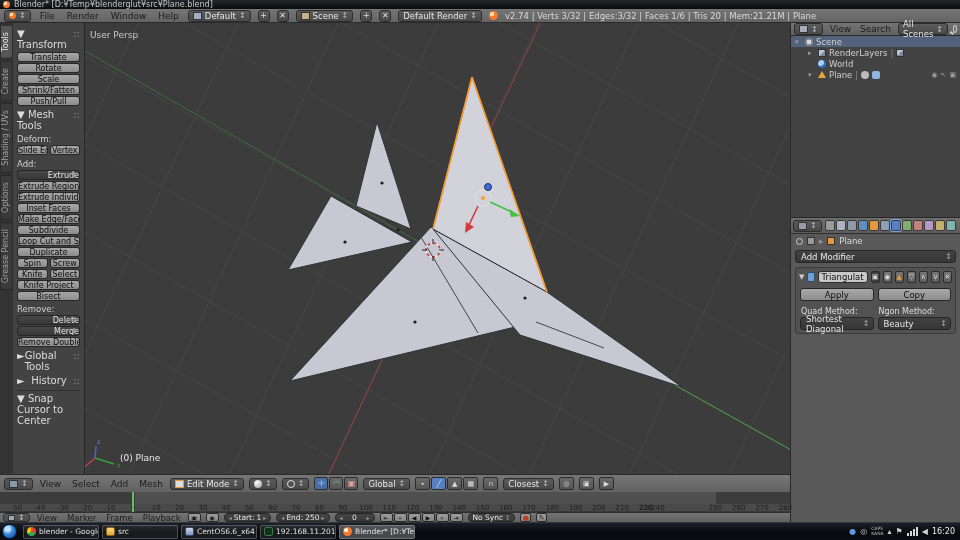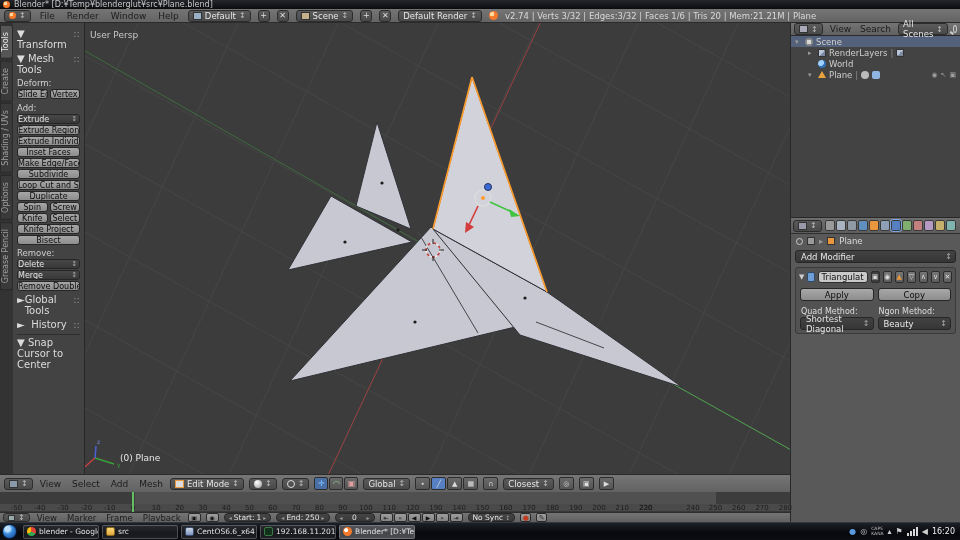--- a/index.html
+++ b/index.html
@@ -32,21 +32,21 @@
   
   #toolshelf{position:absolute;left:0;top:23px;width:85px;height:451px;background:#434343;border-right:1px solid #282828;display:flex;}
   #tstabs{width:13px;background:#333;display:flex;flex-direction:column;padding-top:2px;gap:2px;}
   .tstab{writing-mode:vertical-rl;transform:rotate(180deg);color:#9f9f9f;font-size:8px;background:#3a3a3a;border:1px solid #2a2a2a;border-radius:3px 0 0 3px;padding:6px 0;text-align:center;}
   .tstab.active{background:#565656;color:#e8e8e8;}
   #tsbody{flex:1;padding:2px 3px;overflow:hidden;}
   .tsheader{color:#dcdcdc;font-size:10px;margin:3px 1px 2px;display:flex;justify-content:space-between;}
   .tsheader .dots{color:#8a8a8a;}
   .tslabel{color:#cfcfcf;font-size:8.5px;margin:3px 1px 1px;}
   .lbtn{height:10px;line-height:9px;margin:0 1px 1px;background:linear-gradient(#a6a6a6,#8d8d8d);border:1px solid #272727;border-radius:3px;color:#0d0d0d;font-size:8px;text-align:center;overflow:hidden;white-space:nowrap;}
-  .dbtn{height:10px;line-height:9px;margin:0 1px 1px;background:linear-gradient(#474747,#383838);border:1px solid #262626;border-radius:3px;color:#e3e3e3;font-size:8px;text-align:left;position:relative;overflow:hidden;}
+  .dbtn{height:10px;line-height:9px;margin:0 1px 1px;background:linear-gradient(#474747,#383838);border:1px solid #262626;border-radius:3px;color:#e3e3e3;font-size:8px;text-align:right;position:relative;overflow:hidden;}
   .dbtn::after{content:"↕";position:absolute;right:2px;top:0;color:#aaa;font-size:7px;}
   .pairrow{display:flex;}
   .pairrow .lbtn{flex:1;}
   #opanel{border-top:1px solid #2e2e2e;margin-top:4px;padding-top:2px;}
 
   
   #outliner{position:absolute;left:790px;top:23px;width:170px;height:195px;background:#434343;border-left:1px solid #282828;border-bottom:1px solid #282828;}
   #olheader{height:13px;background:linear-gradient(#747474,#616161);border-bottom:1px solid #2b2b2b;display:flex;align-items:center;gap:5px;padding:0 3px;}
   .olrow{height:11px;display:flex;align-items:center;gap:3px;color:#cfcfcf;font-size:8.5px;padding-left:4px;}
   .olrow.sel{background:#54617a;}
@@ -266,20 +266,27 @@
         <div class="tstab">Create</div>
         <div class="tstab">Shading / UVs</div>
         <div class="tstab">Options</div>
         <div class="tstab">Grease Pencil</div>
       </div>
     <div id="tsbody">
       <div class="tsheader">
           <span>▼ <span>Transform</span></span>
           <span class="dots">::</span>
         </div>
+      <div id="ts-transform-btns">
+          <div class="lbtn">Translate</div>
+          <div class="lbtn">Rotate</div>
+          <div class="lbtn">Scale</div>
+          <div class="lbtn">Shrink/Fatten</div>
+          <div class="lbtn">Push/Pull</div>
+        </div>
       <div class="tsheader">
           <span>▼ <span>Mesh Tools</span></span>
           <span class="dots">::</span>
         </div>
       <div class="tslabel">Deform:</div>
       <div class="pairrow" id="ts-deform-pair">
           <div class="lbtn">Slide Edg</div>
           <div class="lbtn">Vertex</div>
         </div>
       <div class="tslabel">Add:</div>
@@ -520,21 +527,21 @@
         <span class="rlabel" style="left: 459.2px;">140</span>
         <span class="rlabel" style="left: 482.5px;">150</span>
         <span class="rlabel" style="left: 505.8px;">160</span>
         <span class="rlabel" style="left: 529.1px;">170</span>
         <span class="rlabel" style="left: 552.4px;">180</span>
         <span class="rlabel" style="left: 575.7px; text-align: right;">190</span>
         <span class="rlabel" style="left: 599px;">200</span>
         <span class="rlabel" style="left: 622.3px;">210</span>
         <span class="rlabel" style="left: 645.6px;">220</span>
         <span class="rlabel" style="left: 646px;">230</span>
-        <span class="rlabel" style="left: 693px;">240</span>
+        <span class="rlabel" style="left: 658px;">240</span>
         <span class="rlabel" style="left: 715.5px;">250</span>
         <span class="rlabel" style="left: 738.8px;">260</span>
         <span class="rlabel" style="left: 762.1px;">270</span>
         <span class="rlabel" style="left: 785.4px;">280</span>
       </div>
     <div id="framemarker"></div>
     <div id="tlheader">
       <span class="hbtn" style="height:9px;">
           <span class="micon" style="width:7px;height:6px;background:#9aa;"></span>
           <span class="udn">↕</span>

